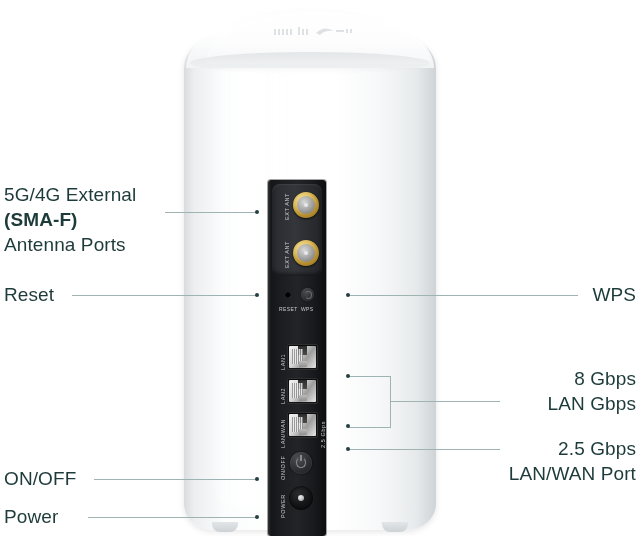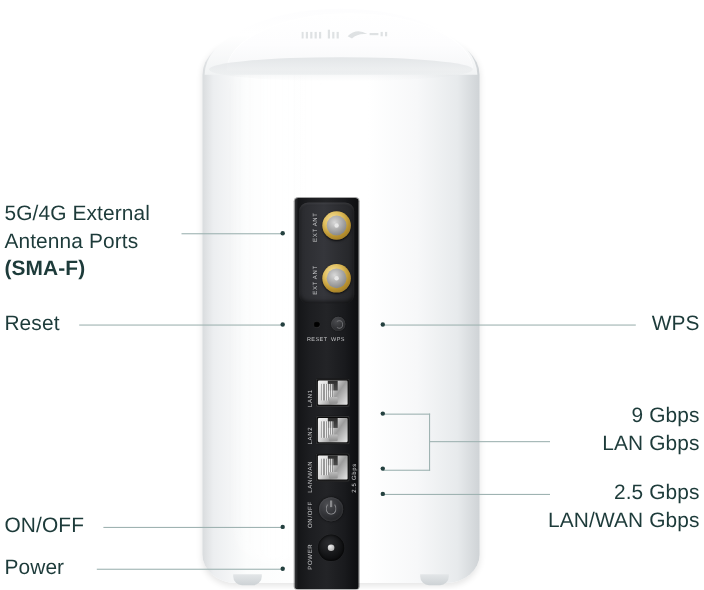--- a/index.html
+++ b/index.html
@@ -332,22 +332,22 @@
       <div class="pwrbtn" style="left:22px;top:272px;"></div>
       <div class="vtext" style="left:12px;top:300px;">ON/OFF</div>
 
       <div class="dcjack" style="left:21px;top:306px;"></div>
       <div class="vtext" style="left:12px;top:338px;">POWER</div>
     </div>
   </div>
 
   <div class="label left" style="left:4px;top:182px;">
     <div>5G/4G External</div>
+    <div><b>(SMA-F)</b></div>
     <div>Antenna Ports</div>
-    <div><b>(SMA-F)</b></div>
   </div>
   <div class="lline" style="left:165px;top:212px;width:92px;"></div>
   <div class="ldot" style="left:255px;top:210px;"></div>
 
   <div class="label left" style="left:4px;top:282px;">
     <div>Reset</div>
   </div>
   <div class="lline" style="left:72px;top:295px;width:185px;"></div>
   <div class="ldot" style="left:255px;top:293px;"></div>
 
@@ -363,29 +363,29 @@
   <div class="lline" style="left:88px;top:517px;width:169px;"></div>
   <div class="ldot" style="left:255px;top:515px;"></div>
 
   <div class="label right" style="left:396px;top:282px;width:240px;">
     <div>WPS</div>
   </div>
   <div class="lline" style="left:348px;top:295px;width:230px;"></div>
   <div class="ldot" style="left:346px;top:293px;"></div>
 
   <div class="label right" style="left:396px;top:366px;width:240px;">
-    <div>9 Gbps</div>
+    <div>8 Gbps</div>
     <div>LAN Gbps</div>
   </div>
 
   <div class="bracket" style="left:348px;top:376px;width:42px;height:50px;"></div>
   <div class="ldot" style="left:346px;top:374px;"></div>
   <div class="ldot" style="left:346px;top:424px;"></div>
   <div class="lline" style="left:390px;top:401px;width:110px;"></div>
 
   <div class="label right" style="left:366px;top:436px;width:270px;">
     <div>2.5 Gbps</div>
-    <div>LAN/WAN Gbps</div>
+    <div>LAN/WAN Port</div>
   </div>
   <div class="lline" style="left:348px;top:449px;width:152px;"></div>
   <div class="ldot" style="left:346px;top:447px;"></div>
 
 </div>
 
 </body></html>

